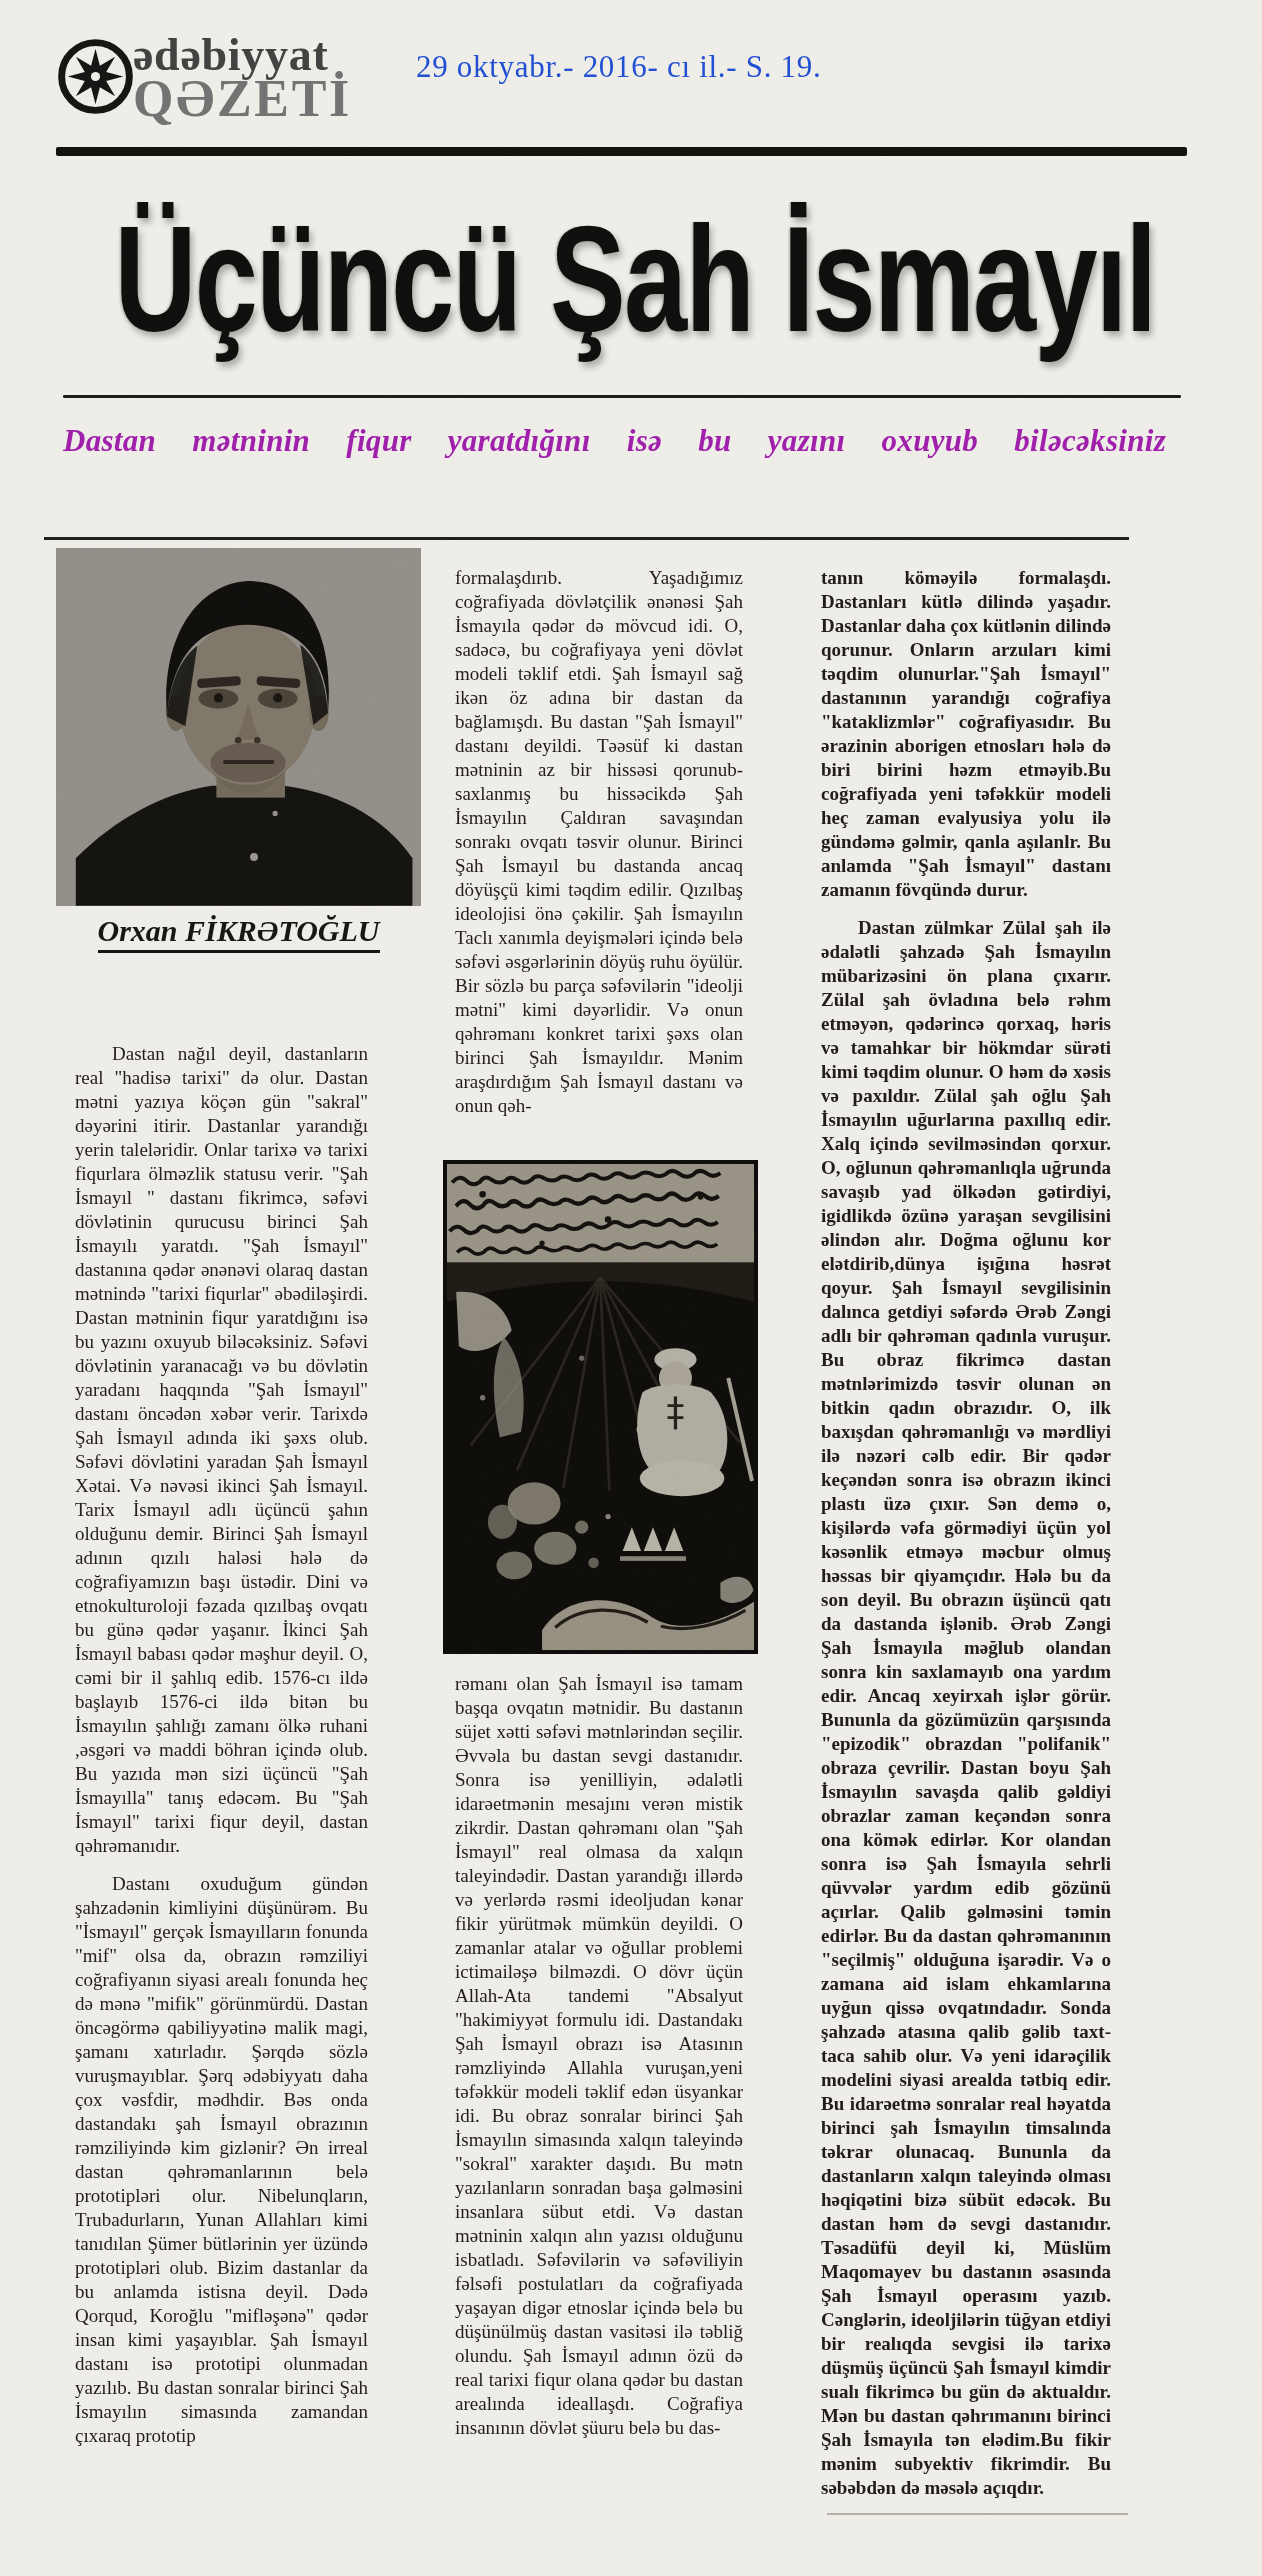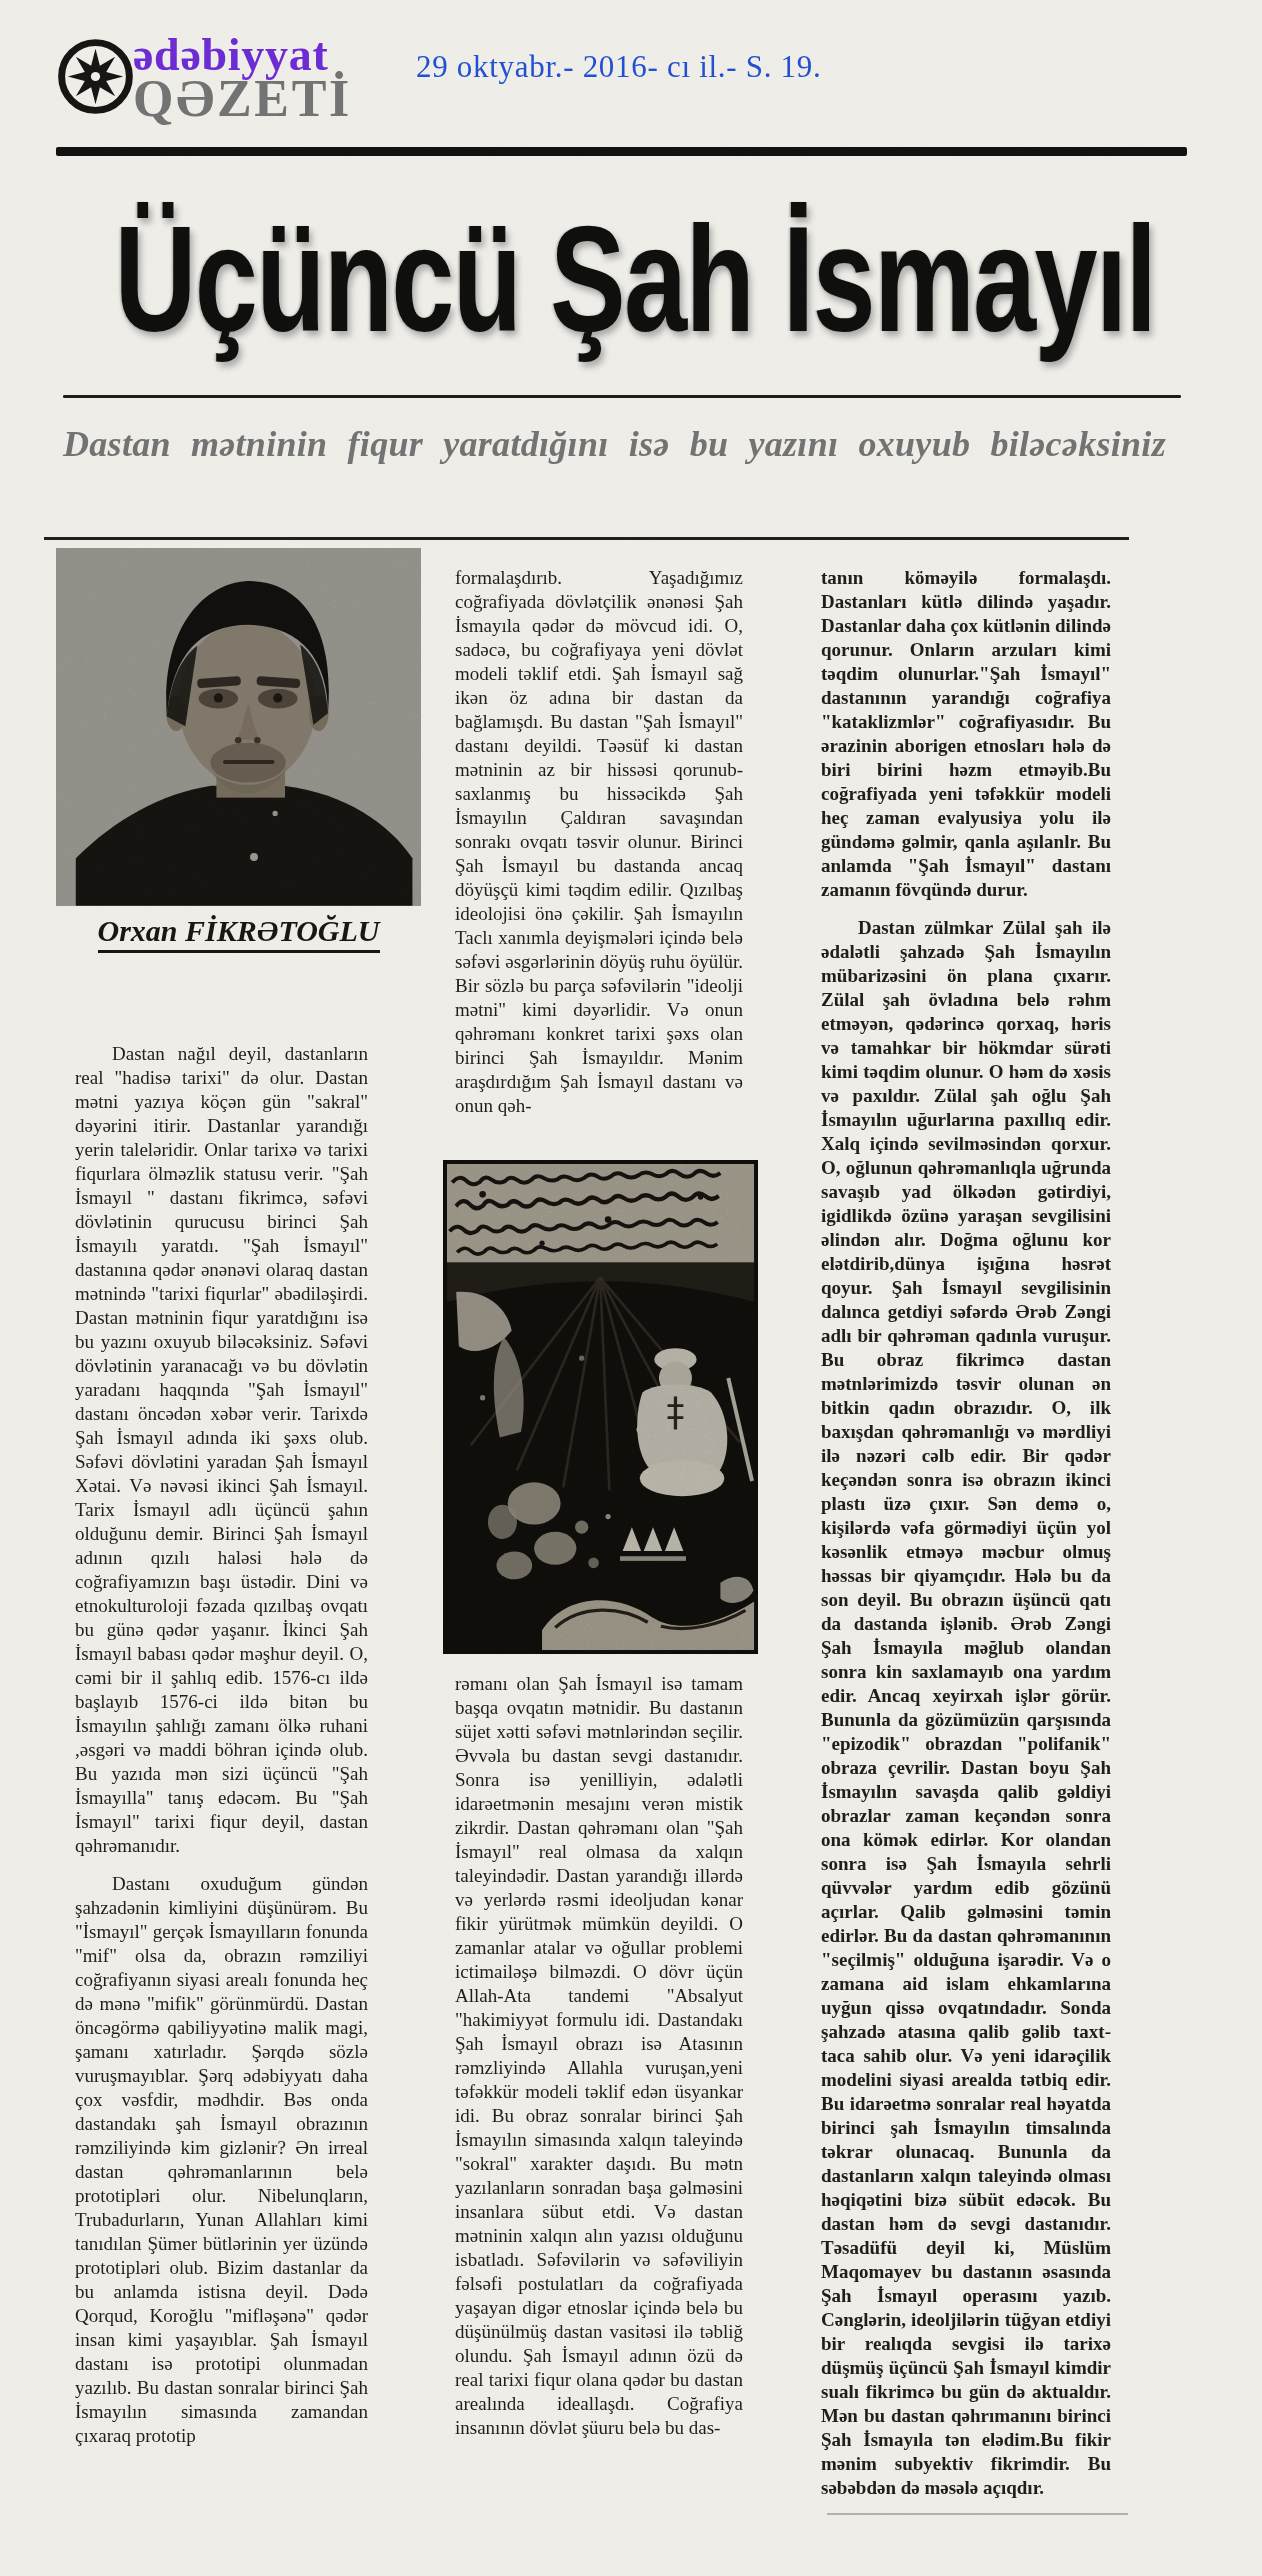--- a/index.html
+++ b/index.html
@@ -6,36 +6,36 @@
   body{
     width:1263px;height:2576px;position:relative;
     background:#f5f3ee;color:#1b1815;
     font-family:"Liberation Serif", serif;
     overflow:hidden;
   }
   .abs{position:absolute;}
   
   .emblem{left:57px;top:38px;width:77px;height:77px;}
   .logo-text{left:133px;top:32px;line-height:1;}
-  .logo-line1{font-size:46px;font-weight:bold;letter-spacing:0.7px;color:#6d28d9;}
+  .logo-line1{font-size:46px;font-weight:bold;letter-spacing:0.7px;color:#404040;}
   .logo-line2{font-size:52px;font-weight:bold;letter-spacing:2.6px;margin-top:-5.3px;color:#737373;}
   .date-line{left:416px;top:49px;font-size:31px;font-weight:normal;color:#1d4ed8;letter-spacing:0.7px;}
   .rule-thick{left:56px;top:147px;width:1131px;height:8.6px;background:#0d0d0c;border-radius:2px;}
   
   .headline{
     left:44px;top:193px;width:1176px;text-align:center;white-space:nowrap;
     font-family:"Liberation Sans", sans-serif;font-weight:bold;
     font-size:129px;letter-spacing:-2px;color:#0a0a09;
     transform:scale(.88,1.16);transform-origin:center top;
     text-shadow:3.3px 4px 6px rgba(70,70,70,.40), -2px 0 1.3px rgba(90,90,90,.25);
   }
   .rule-thin-1{left:63px;top:395px;width:1118px;height:3.3px;background:#191917;border-radius:1.3px;}
   .subtitle{
     left:63px;top:423px;width:1103px;
-    font-size:36px;font-weight:bold;font-style:italic;color:#737373;
+    font-size:31px;font-weight:bold;font-style:italic;color:#a21caf;
     text-align:justify;text-align-last:justify;letter-spacing:0.3px;
   }
   .rule-thin-2{left:44px;top:537px;width:1085px;height:2.6px;background:#1c1c1a;}
   
   .coltext{
     font-size:19px;line-height:24px;text-align:justify;color:#1c1916;
     overflow:hidden;
   }
   .coltext p{margin:14px;}
   .coltext p.indent{text-indent:37px;}

